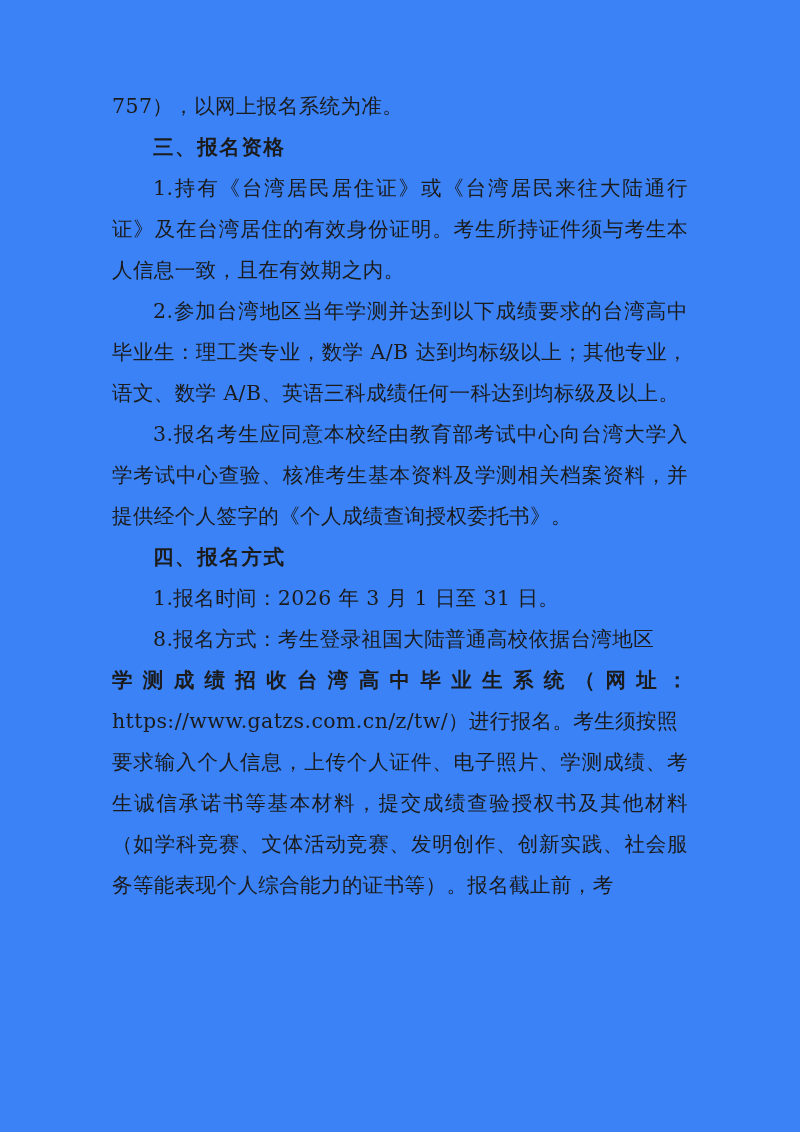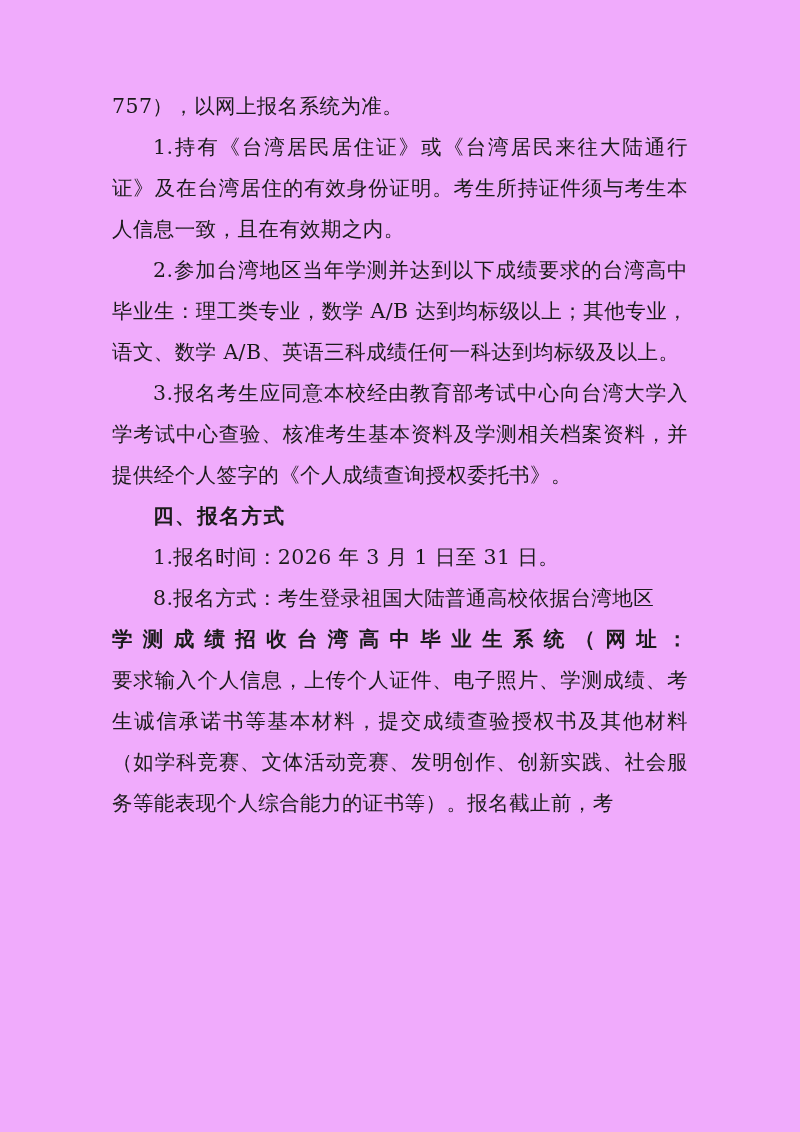--- a/index.html
+++ b/index.html
@@ -7,21 +7,21 @@
     padding: 0;
     background: #9a9a9a;
   }
   body {
     font-family: "DejaVu Serif", "Liberation Serif", serif;
   }
   .page {
     position: relative;
     width: 800px;
     height: 1132px;
-    background: #f0abfc;
+    background: #3b82f6;
     margin: 0 auto;
     overflow: hidden;
     box-sizing: border-box;
   }
   .content {
     position: absolute;
     left: 112px;
     top: 86px;
     width: 576px;
   }
@@ -50,30 +50,32 @@
   }
 </style>
 </head>
 <body>
 
 <div class="page">
   <div class="content">
 
     <p class="plain">757），以网上报名系统为准。</p>
 
+    <p class="heading">三、报名资格</p>
 
     <p class="indent">1.持有《台湾居民居住证》或《台湾居民来往大陆通行证》及在台湾居住的有效身份证明。考生所持证件须与考生本人信息一致，且在有效期之内。</p>
 
     <p class="indent">2.参加台湾地区当年学测并达到以下成绩要求的台湾高中毕业生：理工类专业，数学 A/B 达到均标级以上；其他专业，语文、数学 A/B、英语三科成绩任何一科达到均标级及以上。</p>
 
     <p class="indent">3.报名考生应同意本校经由教育部考试中心向台湾大学入学考试中心查验、核准考生基本资料及学测相关档案资料，并提供经个人签字的《个人成绩查询授权委托书》。</p>
 
 
     <p class="heading">四、报名方式</p>
 
     <p class="indent">1.报名时间：2026 年 3 月 1 日至 31 日。</p>
 
     <p class="indent">8.报名方式：考生登录祖国大陆普通高校依据台湾地区</p>
     <p class="justify-stretch">学测成绩招收台湾高中毕业生系统（网址：</p>
+    <p>https://www.gatzs.com.cn/z/tw/）进行报名。考生须按照</p>
     <p>要求输入个人信息，上传个人证件、电子照片、学测成绩、考生诚信承诺书等基本材料，提交成绩查验授权书及其他材料（如学科竞赛、文体活动竞赛、发明创作、创新实践、社会服务等能表现个人综合能力的证书等）。报名截止前，考</p>
 
   </div>
 </div>
 
 </body></html>

